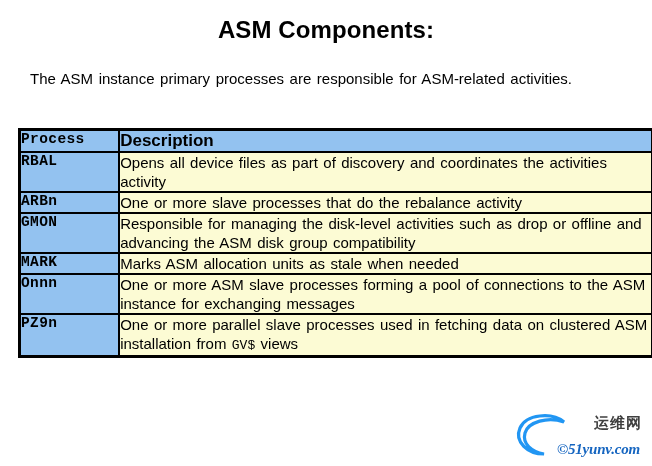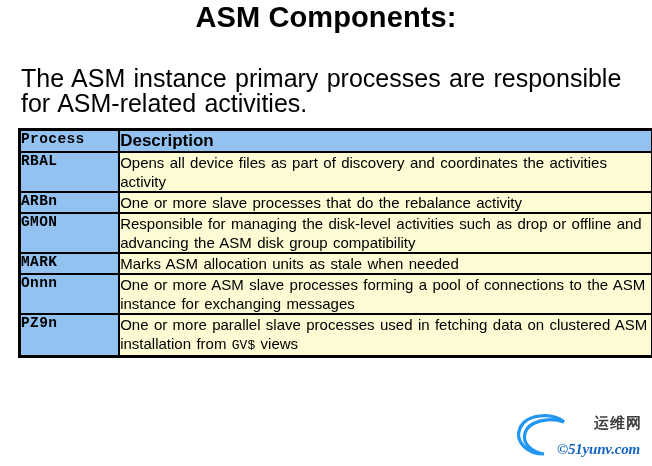--- a/index.html
+++ b/index.html
@@ -13,34 +13,35 @@
     position: relative;
     overflow: hidden;
     font-family: "Liberation Sans", sans-serif;
     color: #000000;
   }
 
   
   .slide-title {
     text-align: center;
     font-weight: bold;
-    font-size: 29px;
+    font-size: 24px;
     line-height: 27px;
     letter-spacing: 0.1px;
     padding-top: 4px;
+    margin-top: 12px;
   }
   .slide-title .line { display: block; }
 
   
   .intro {
     position: absolute;
-    left: 21px;
+    left: 30px;
     top: 66px;
     width: 622px;
-    font-size: 25px;
+    font-size: 15px;
     line-height: 25px;
     word-spacing: 1.4px;
   }
 
   
   .proc-table {
     position: absolute;
     left: 18px;
     top: 128px;
     width: 636px;

